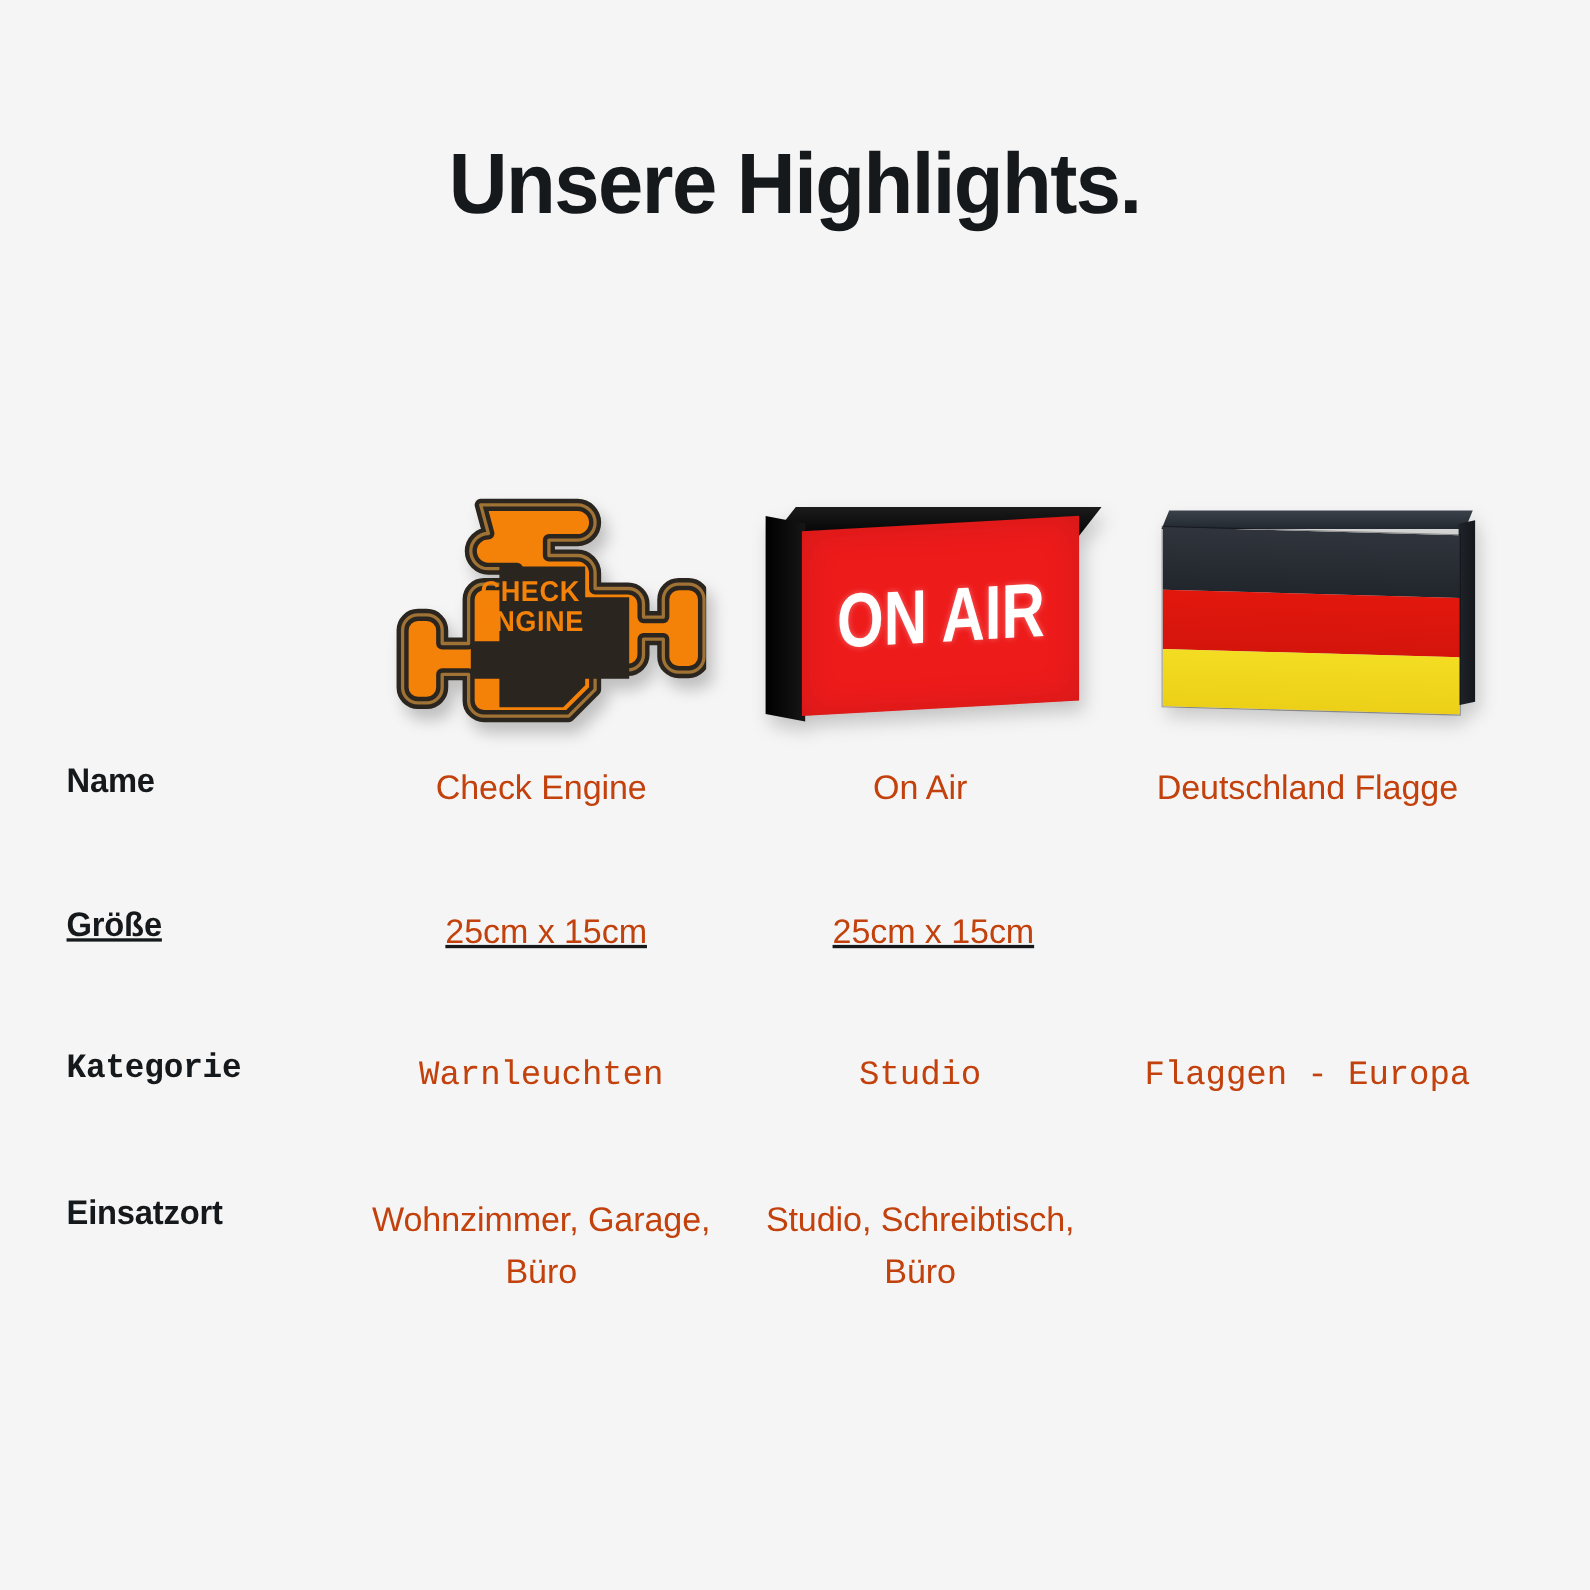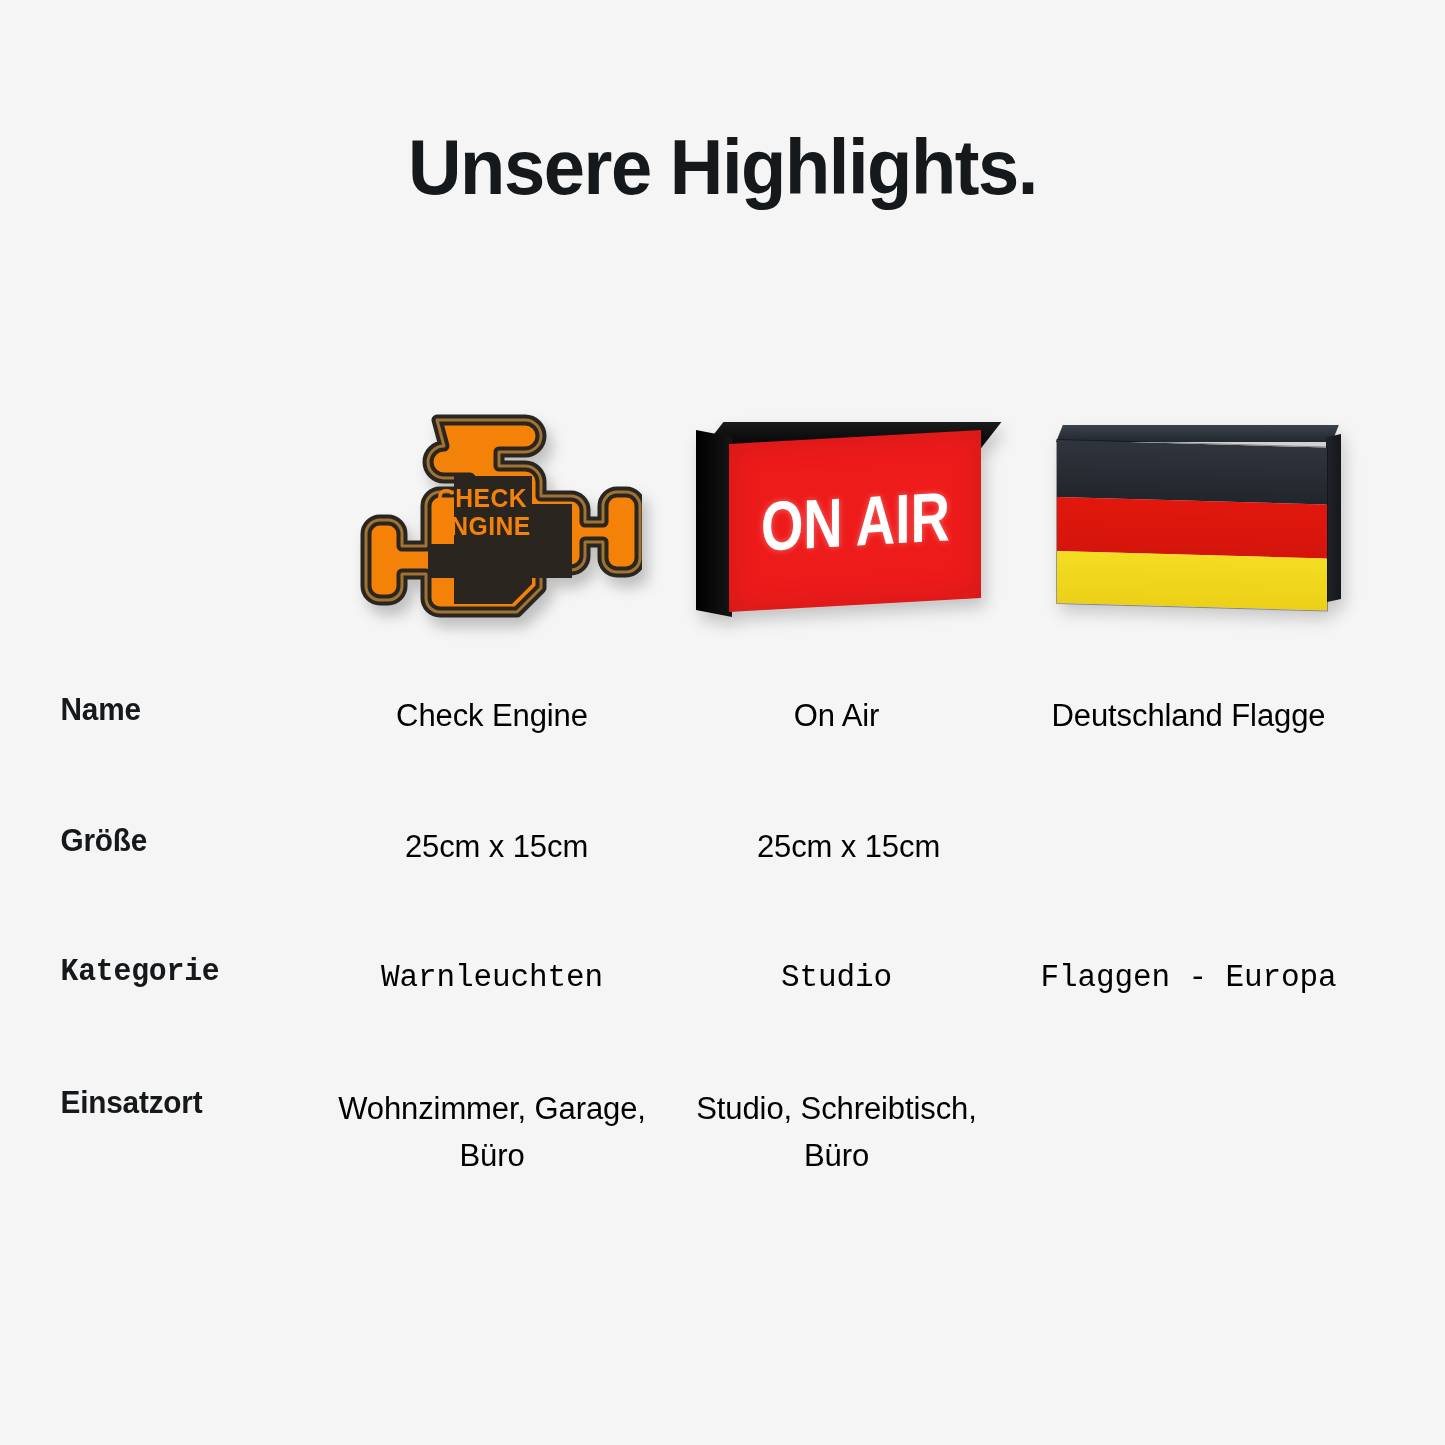--- a/index.html
+++ b/index.html
@@ -33,21 +33,21 @@
     font-weight: 700;
     letter-spacing: -1.5px;
     color: #15191c;
     line-height: 1;
     transform: scaleX(0.95);
   }
 
   
   .products {
     position: absolute;
-    top: 392px;
+    top: 431px;
     left: 0;
     width: 1445px;
     height: 250px;
   }
   .product-cell {
     position: absolute;
     top: 0;
     height: 250px;
     display: flex;
     align-items: center;
@@ -196,30 +196,30 @@
     color: #15191c;
     letter-spacing: -0.2px;
     transform: scaleX(0.96);
     transform-origin: left center;
   }
   .row-cell {
     box-sizing: border-box;
     text-align: center;
     font-size: 31px;
     font-weight: 400;
-    color: #000000;
+    color: #c2410c;
     line-height: 1.55;
     letter-spacing: -0.1px;
   }
   .col-1 { width: 340px; }
   .col-2 { width: 349px; }
   .col-3 { width: 355px; }
 
   .row-name      { height: 131px; }
-  .row-groesse   { height: 131px; }
+  .row-groesse   { height: 131px; text-decoration: underline; }
   .row-kategorie { height: 131px; font-family: Liberation Mono, monospace; }
   .row-einsatz   { height: 131px; }
 
   .row-einsatz .row-cell { line-height: 1.52; }
   .row-einsatz .row-label { padding-top: 0px; }
 </style>
 </head>
 <body>
 
 <div class="page">

